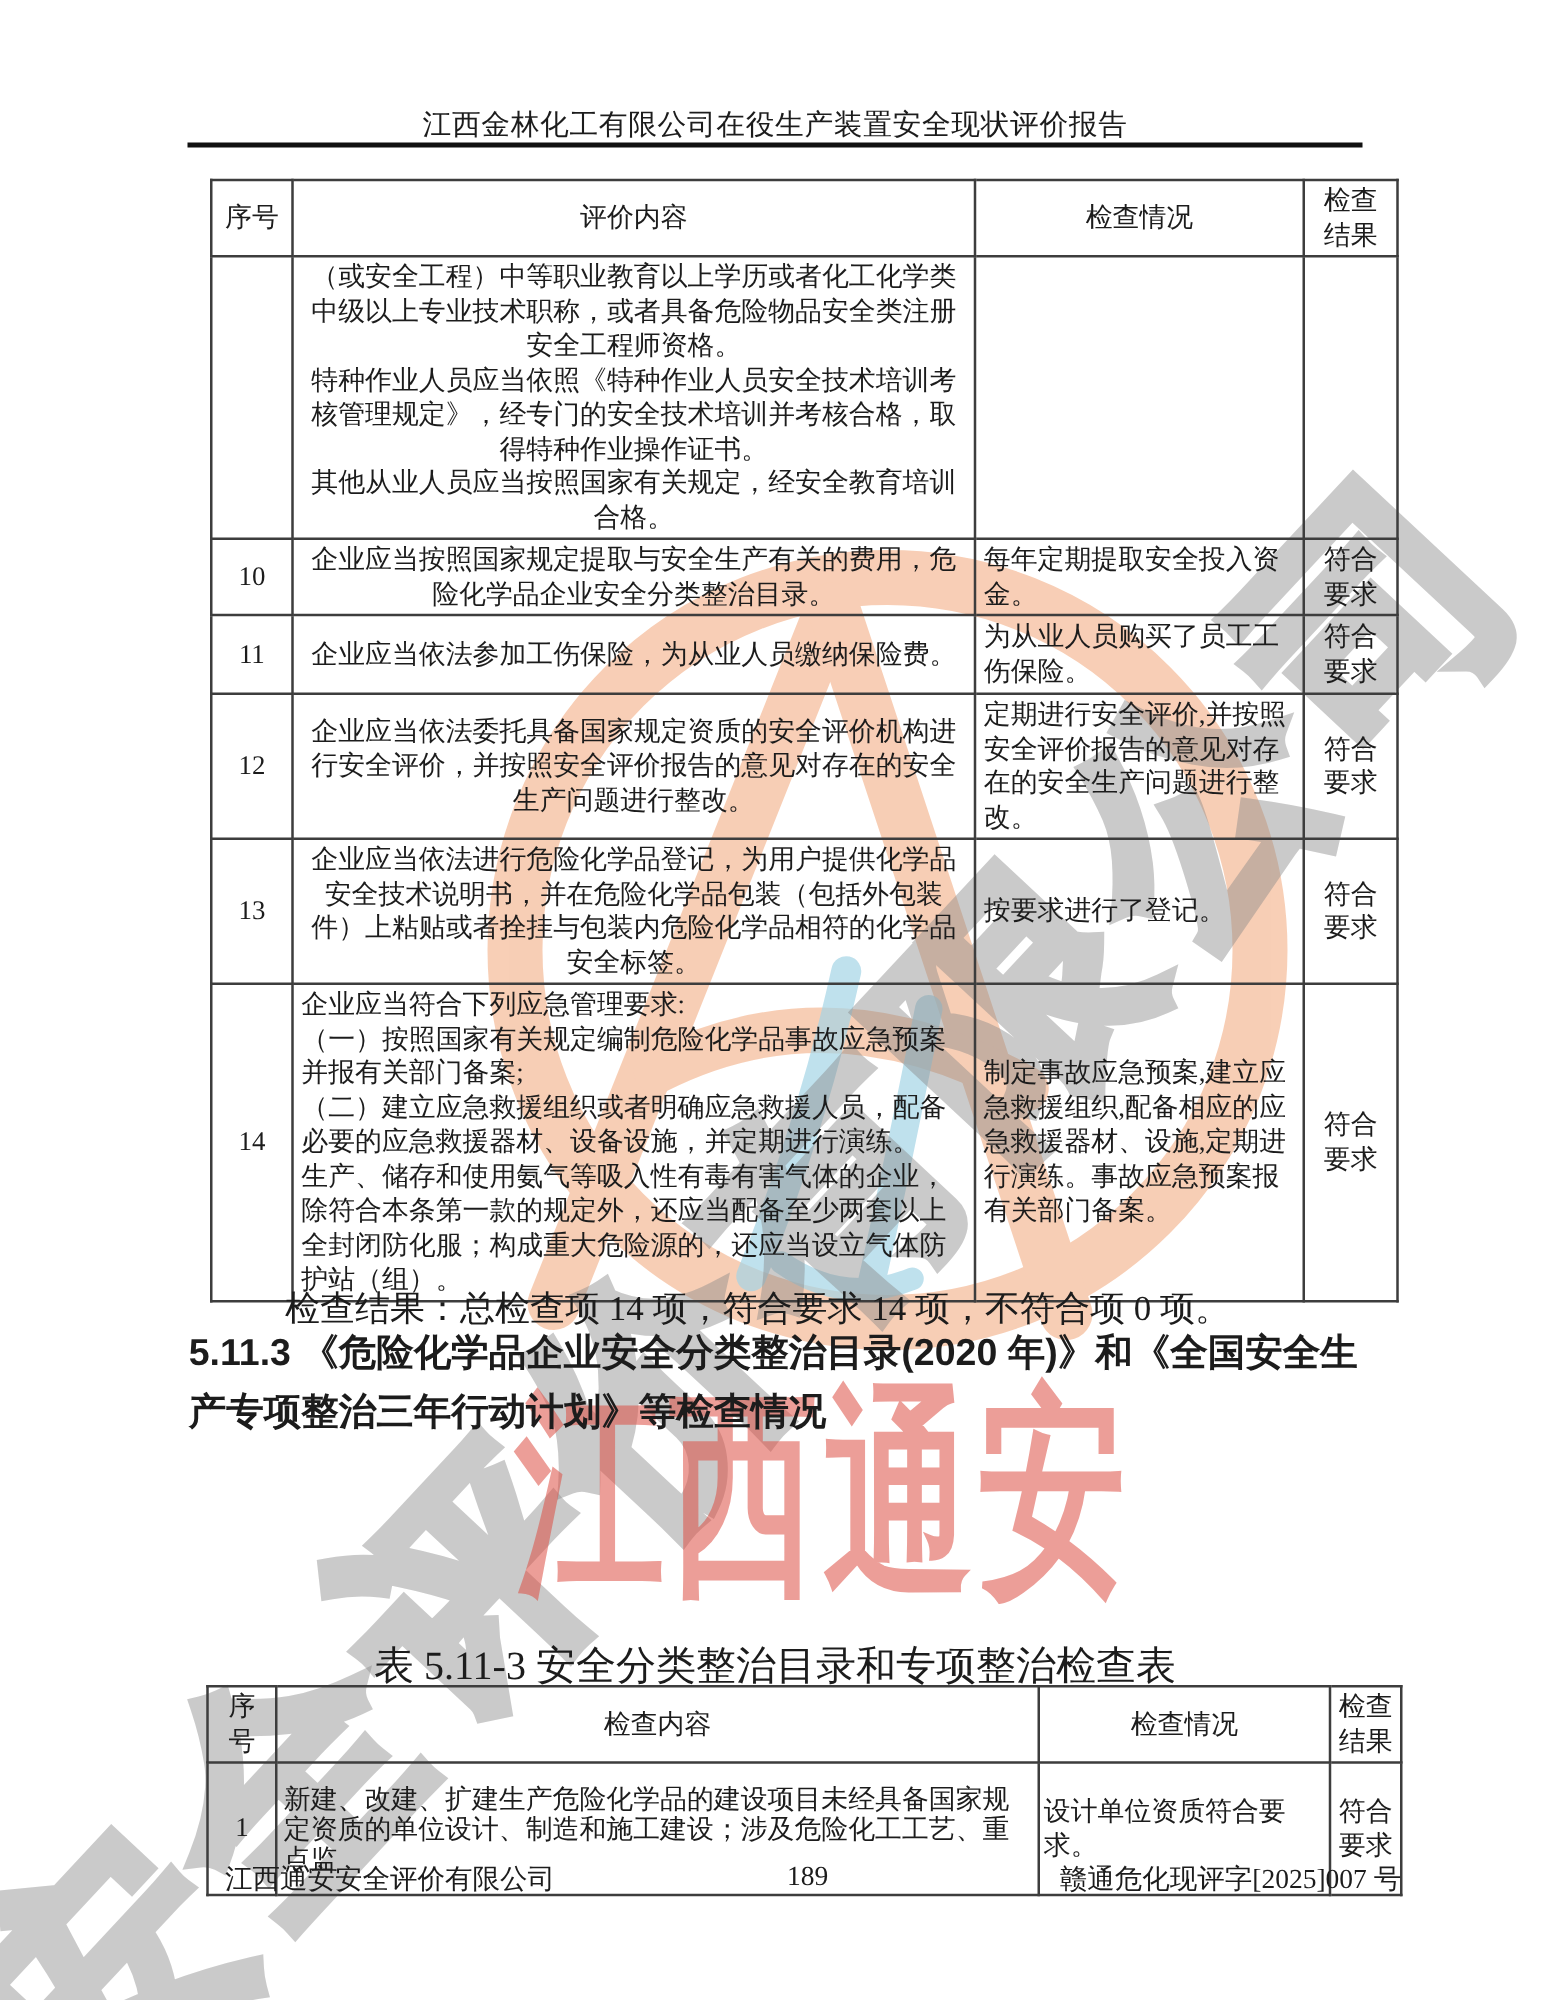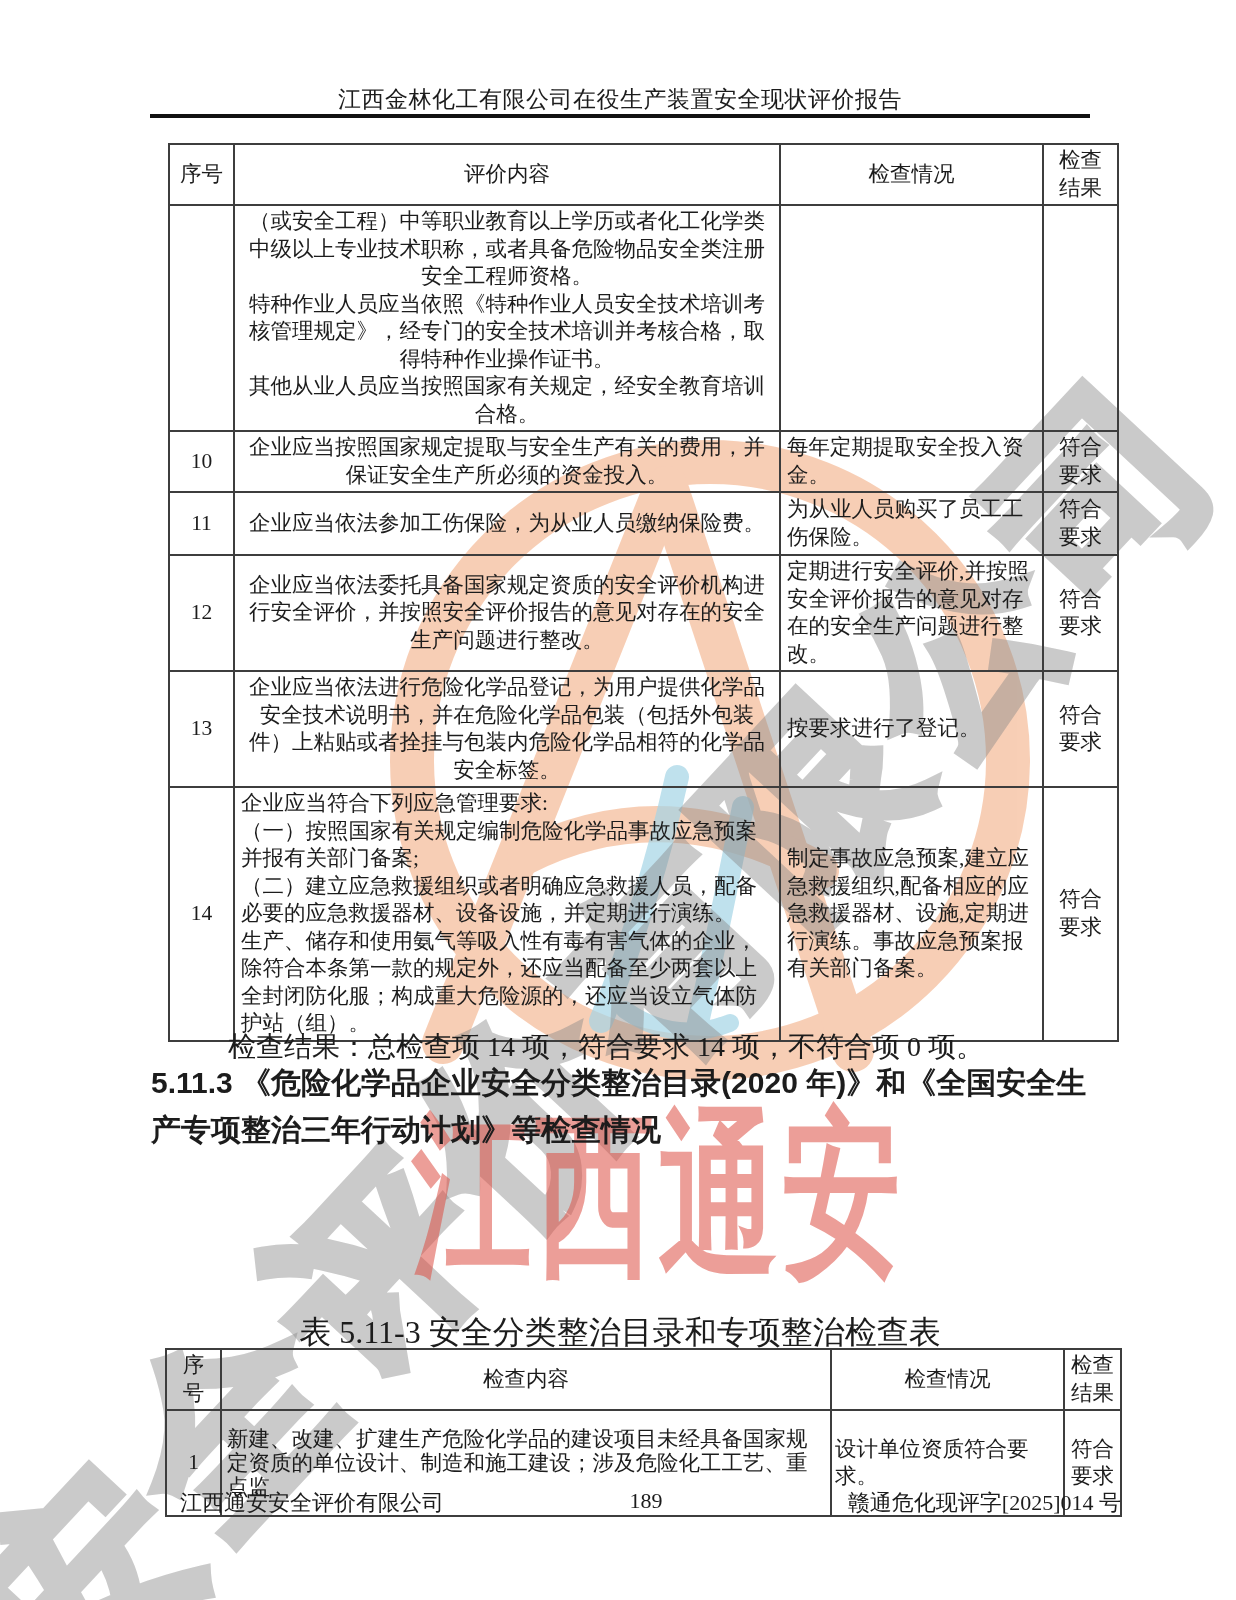--- a/index.html
+++ b/index.html
@@ -134,21 +134,21 @@
       <tr style="height:222px">
         <td class="cell-no"></td>
         <td class="cell-content">（或安全工程）中等职业教育以上学历或者化工化学类中级以上专业技术职称，或者具备危险物品安全类注册安全工程师资格。
 特种作业人员应当依照《特种作业人员安全技术培训考核管理规定》，经专门的安全技术培训并考核合格，取得特种作业操作证书。
 其他从业人员应当按照国家有关规定，经安全教育培训合格。</td>
         <td class="cell-situation"></td>
         <td class="cell-result"></td>
       </tr>
       <tr style="height:60px">
         <td class="cell-no">10</td>
-        <td class="cell-content">企业应当按照国家规定提取与安全生产有关的费用，并保证安全生产所必须的资金投入。</td>
+        <td class="cell-content">企业应当按照国家规定提取与安全生产有关的费用，危险化学品企业安全分类整治目录。</td>
         <td class="cell-situation">每年定期提取安全投入资金。</td>
         <td class="cell-result">符合
 要求</td>
       </tr>
       <tr style="height:63px">
         <td class="cell-no">11</td>
         <td class="cell-content">企业应当依法参加工伤保险，为从业人员缴纳保险费。</td>
         <td class="cell-situation">为从业人员购买了员工工伤保险。</td>
         <td class="cell-result">符合
 要求</td>
@@ -208,17 +208,17 @@
         <td class="cell-situation" style="padding:2px 3px;border-radius:21px;">设计单位资质符合要求。</td>
         <td class="cell-result">符合
 要求</td>
       </tr>
     </tbody>
       </table>
 
     <div class="footer">
       <span class="footer-company">江西通安安全评价有限公司</span>
       <span class="footer-page">189</span>
-      <span class="footer-doc">赣通危化现评字[2025]014 号</span>
+      <span class="footer-doc">赣通危化现评字[2025]007 号</span>
     </div>
 
   </div>
 </div>
 
 </body></html>

